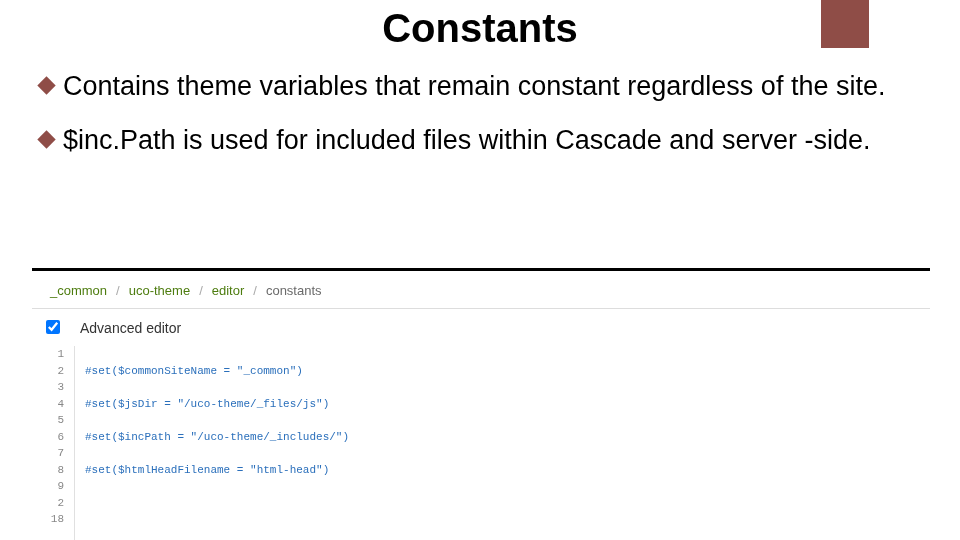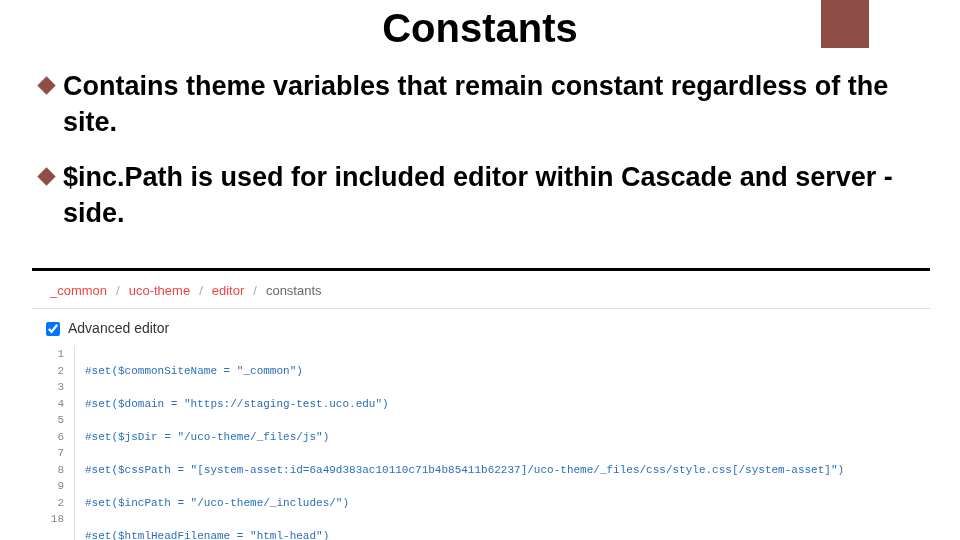--- a/index.html
+++ b/index.html
@@ -1,29 +1,29 @@
 <!DOCTYPE html>
 <html><head>
 <meta charset="utf-8">
 <style>
   * { box-sizing: border-box; margin: 0; padding: 0; }
   html, body { width: 960px; height: 540px; background: #fff; font-family: Arial, Helvetica, sans-serif; color: #000; overflow: hidden; }
   .slide { position: relative; width: 945px; height: 540px; }
   .accent-box { position: absolute; top: 0; right: 76px; width: 48px; height: 48px; background: #8f4d47; }
   .title { position: absolute; top: 6px; left: 0; width: 960px; text-align: center; font-size: 40px; font-weight: 700; }
-  .bullets { position: absolute; top: 68px; left: 40px; width: 880px; font-size: 27px; line-height: 1.35; font-weight: bold; }
+  .bullets { position: absolute; top: 68px; left: 40px; width: 880px; font-size: 27px; line-height: 1.35; }
   .bullet { display: flex; align-items: flex-start; margin-bottom: 18px; }
   .diamond { width: 13px; height: 13px; background: #8f4d47; transform: rotate(45deg); flex: 0 0 13px; margin-top: 11px; margin-right: 10px; }
   .bullet-text { flex: 1; }
   .screenshot-wrap { position: absolute; top: 268px; left: 32px; width: 898px; border-top: 3px solid #000; border-bottom: 3px solid #000; background: #fff; }
   .crumbs { display: flex; align-items: center; gap: 9px; padding: 12px 18px 10px 18px; font-size: 13px; color: #555; border-bottom: 1px solid #ddd; }
-  .crumb { color: #ef4444; }
+  .crumb { color: #4d7c0f; }
   .crumb.plain { color: #6a6a6a; }
   .crumb-sep { color: #aaa; }
-  .advanced-row { display: flex; align-items: flex-end; gap: 8px; padding: 11px 14px 10px 14px; font-size: 14px; color: #333; }
+  .advanced-row { display: flex; align-items: flex-start; gap: 20px; padding: 11px 14px 10px 14px; font-size: 14px; color: #333; }
   .advanced-row input { width: 14px; height: 14px; }
   .code-area { display: flex; padding: 0 0 8px 14px; }
   .gutter { text-align: right; padding-right: 10px; border-right: 1px solid #e0e0e0; color: #888; font-family: "Courier New", monospace; font-size: 11px; line-height: 1.5; }
   .gutter div { min-width: 18px; }
   .code-lines { padding-left: 10px; font-family: "Courier New", monospace; font-size: 11px; line-height: 1.5; color: #333; white-space: pre; }
   .hl-blue { color: #2a6fbb; }
 </style>
 </head>
 <body>
 
@@ -33,21 +33,21 @@
 
   <h1 class="title">Constants</h1>
 
   <div class="bullets">
     <div class="bullet">
       <div class="diamond"></div>
       <div class="bullet-text">Contains theme variables that remain constant regardless of the site.</div>
     </div>
     <div class="bullet">
       <div class="diamond"></div>
-      <div class="bullet-text tight">$inc.Path is used for included editor within Cascade and server -side.</div>
+      <div class="bullet-text tight">$inc.Path is used for included files within Cascade and server -side.</div>
     </div>
   </div>
 
   <div class="screenshot-wrap">
 
     <div class="crumbs">
       <span class="crumb">_common</span>
       <span class="crumb-sep">/</span>
       <span class="crumb">uco-theme</span>
       <span class="crumb-sep">/</span>
@@ -70,23 +70,21 @@
         <div>5</div>
         <div>6</div>
         <div>7</div>
         <div>8</div>
         <div>9</div>
         <div>2</div>
         <div>18</div>
       </div>
       <div class="code-lines">
 <div class="hl-blue">#set($commonSiteName = "_common")</div>
-<div class="hl-blue">#set($domain = "https://staging-test.uco.edu")</div>
 <div class="hl-blue">#set($jsDir = "/uco-theme/_files/js")</div>
-<div class="hl-blue">#set($cssPath = "[system-asset:id=6a49d383ac10110c71b4b85411b62237]/uco-theme/_files/css/style.css[/system-asset]")</div>
 <div class="hl-blue">#set($incPath = "/uco-theme/_includes/")</div>
 <div class="hl-blue">#set($htmlHeadFilename = "html-head")</div>
 
 
 
 
 
       </div>
     </div>
 

